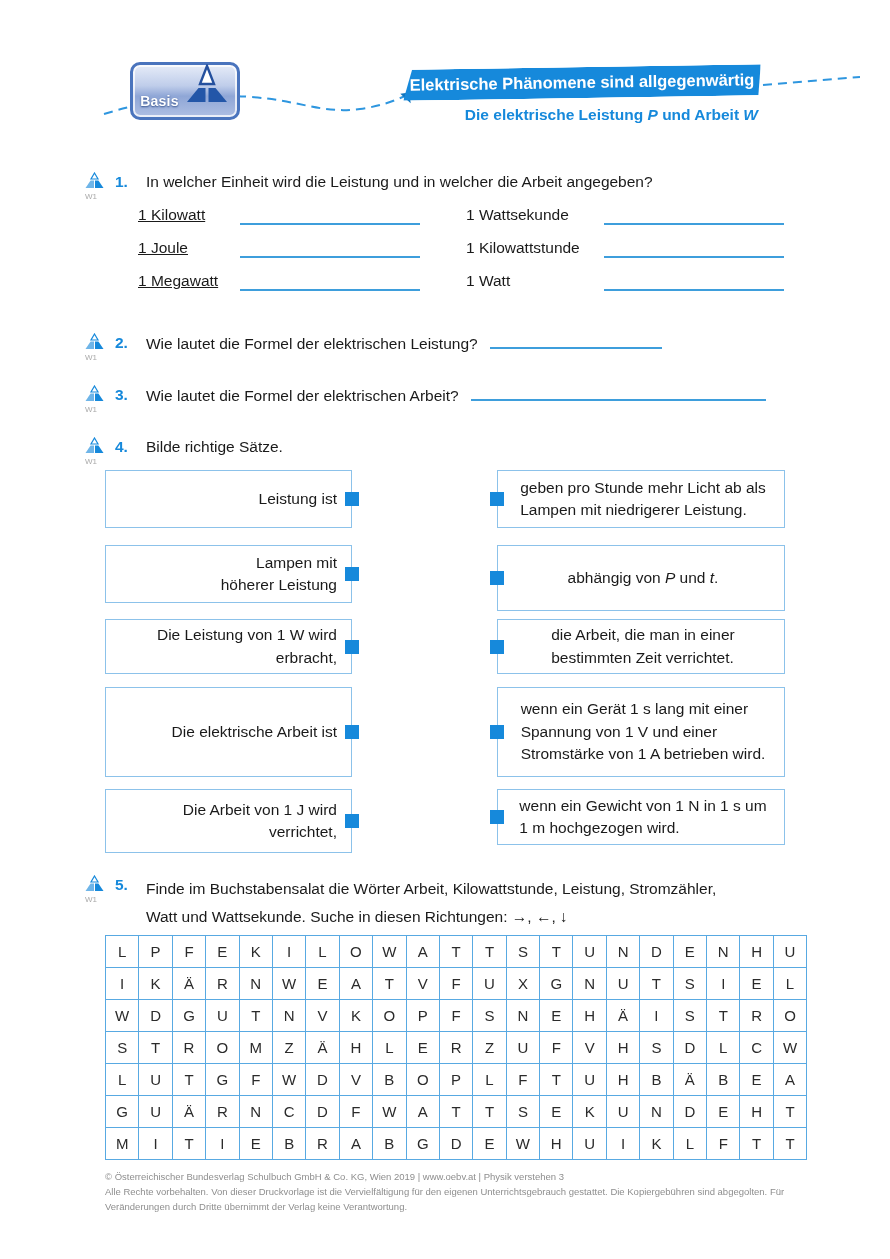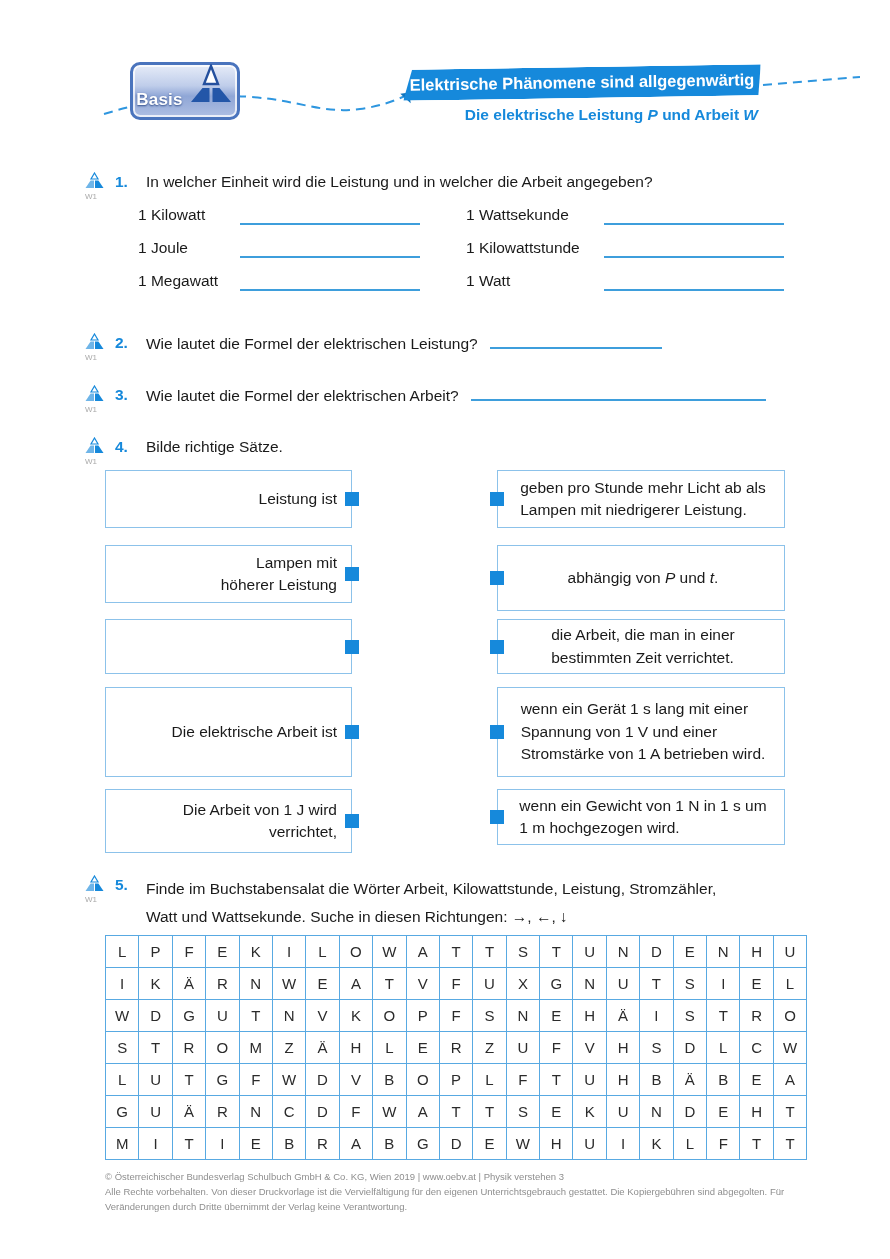--- a/index.html
+++ b/index.html
@@ -6,21 +6,21 @@
   .page{position:relative;width:890px;height:1259px;background:#fff;overflow:hidden;
         font-family:"Liberation Sans","DejaVu Sans",sans-serif;color:#1a1a1a;}
 
   
   .hdr-dashes{position:absolute;left:0;top:0;width:890px;height:140px;z-index:1;}
   .logo-badge{position:absolute;left:130px;top:62px;width:110px;height:58px;z-index:2;
       border-radius:10px;border:3px solid #4a74bd;
       background:linear-gradient(180deg,#e6ecf8 0%,#bfcdea 40%,#8fa6d6 60%,#aebfe3 100%);
       box-shadow:inset 0 0 0 2px rgba(255,255,255,.75);
       display:flex;align-items:flex-end;justify-content:center;gap:3px;padding:4px 6px 5px 6px;box-sizing:border-box;}
-  .logo-text{color:#fff;font-weight:bold;font-size:17px;letter-spacing:.2px;line-height:1;
+  .logo-text{color:#fff;font-weight:bold;font-size:14px;letter-spacing:.2px;line-height:1;
       text-shadow:0 1px 2px rgba(25,55,120,.85);padding-bottom:4px;}
   .banner{position:absolute;left:403px;top:67px;width:358px;height:31px;z-index:2;background:#1689db;
       transform:rotate(-0.9deg);clip-path:polygon(2.6% 0%,100% 0%,99.2% 100%,0% 100%);
       display:flex;align-items:center;justify-content:center;}
   .banner-text{color:#fff;font-weight:bold;font-size:16.5px;white-space:nowrap;}
   .banner-fold{position:absolute;left:401px;top:93px;width:0;height:0;z-index:1;
       border-top:11px solid #1075be;border-left:9px solid transparent;transform:rotate(-8deg);}
   .subtitle{position:absolute;left:358px;top:106px;width:400px;text-align:right;z-index:2;
       color:#1689db;font-weight:bold;font-size:15.5px;}
   .subtitle i{font-style:italic;}
@@ -31,21 +31,21 @@
   .task-marker svg{display:block;}
   .task-tag{color:#a9a9a9;font-size:8px;margin-top:3px;padding-left:1px;}
   .task-num{color:#1689db;font-weight:bold;font-size:15.5px;line-height:19px;flex:none;}
   .task-q{font-size:15.5px;line-height:19px;padding-left:9px;}
   .blank{display:inline-block;border-bottom:2px solid #3e9edc;vertical-align:baseline;height:14px;}
 
   
   .q1-rows{position:absolute;left:138px;top:202px;width:646px;}
   .q1-row{position:relative;height:33px;}
   .q1-label{position:absolute;top:4px;font-size:15.5px;}
-  .q1-label.c1{left:0;}
+  .q1-label.c1{left:0;text-decoration:underline;}
   .q1-label.c2{left:328px;}
   .q1-blank{position:absolute;top:0;height:21px;width:180px;border-bottom:2px solid #3e9edc;}
   .q1-blank.b1{left:102px;}
   .q1-blank.b2{left:466px;}
 
   
   .q4-boxes{position:absolute;left:105px;top:470px;width:680px;height:375px;}
   .mbox{position:absolute;box-sizing:border-box;border:1.5px solid #8cc2ea;background:#fff;
         display:flex;align-items:center;font-size:15.5px;line-height:1.45;}
   .mbox-left{left:0;width:247px;justify-content:flex-end;text-align:right;padding:4px 14px 4px 10px;}
@@ -182,20 +182,22 @@
       <div class="mbox mbox-left" style="top: 75px; height: 58px;">
         <span class="txt">Lampen mit
 höherer Leistung</span>
         <span class="conn"></span>
       </div>
       <div class="mbox mbox-right" style="top: 75px; height: 66px;">
         <span class="conn"></span>
         <span class="txt"><span>abhängig von </span><i>P</i><span> und </span><i>t</i><span>.</span></span>
       </div>
       <div class="mbox mbox-left" style="top: 149px; height: 55px;">
+        <span class="txt">Die Leistung von 1 W wird
+erbracht,</span>
         <span class="conn"></span>
       </div>
       <div class="mbox mbox-right" style="top: 149px; height: 55px;">
         <span class="conn"></span>
         <span class="txt"><span>die Arbeit, die man in einer
 bestimmten Zeit verrichtet.</span></span>
       </div>
       <div class="mbox mbox-left" style="top: 217px; height: 90px;">
         <span class="txt">Die elektrische Arbeit ist</span>
         <span class="conn"></span>

